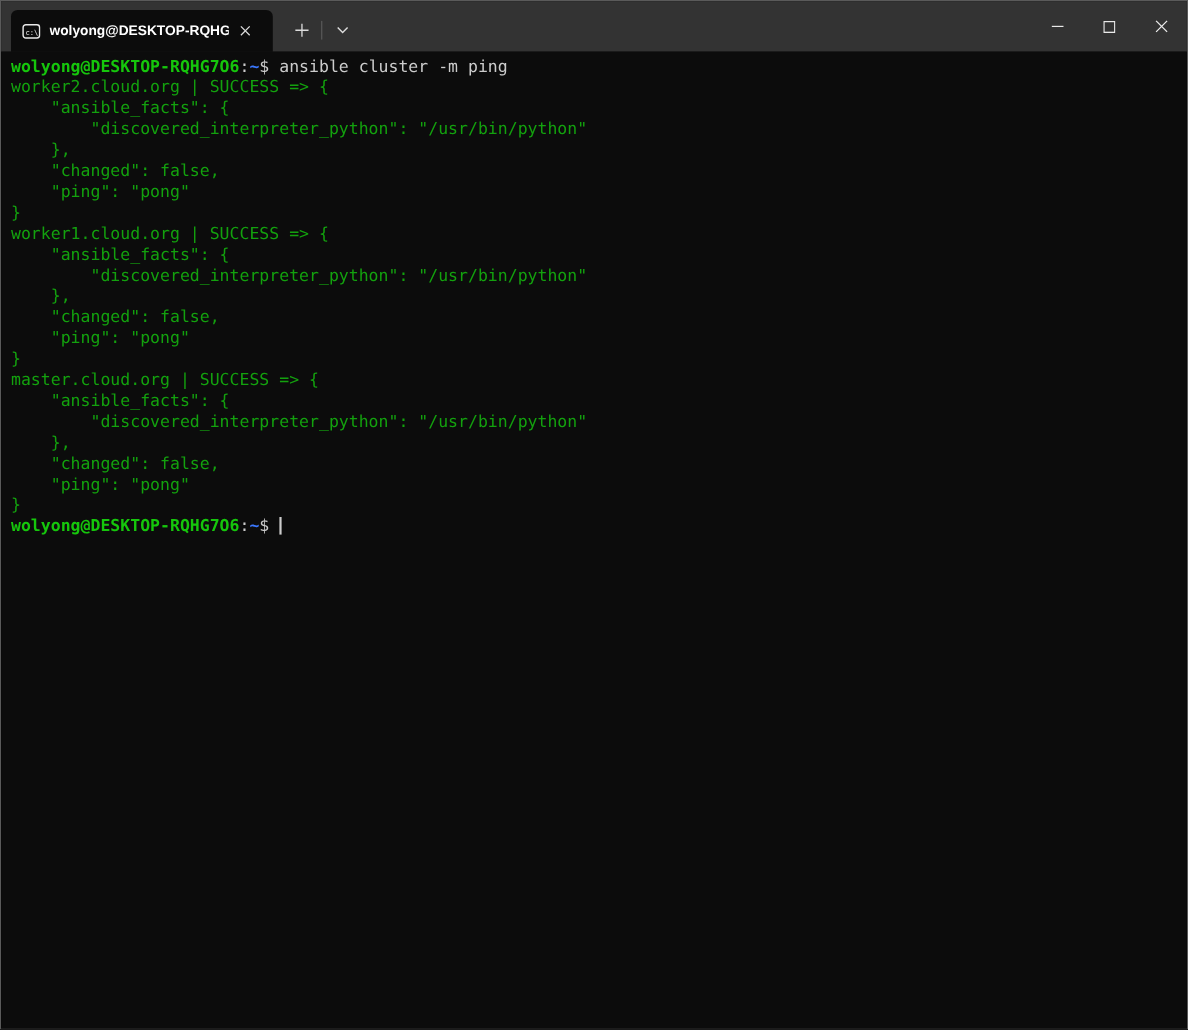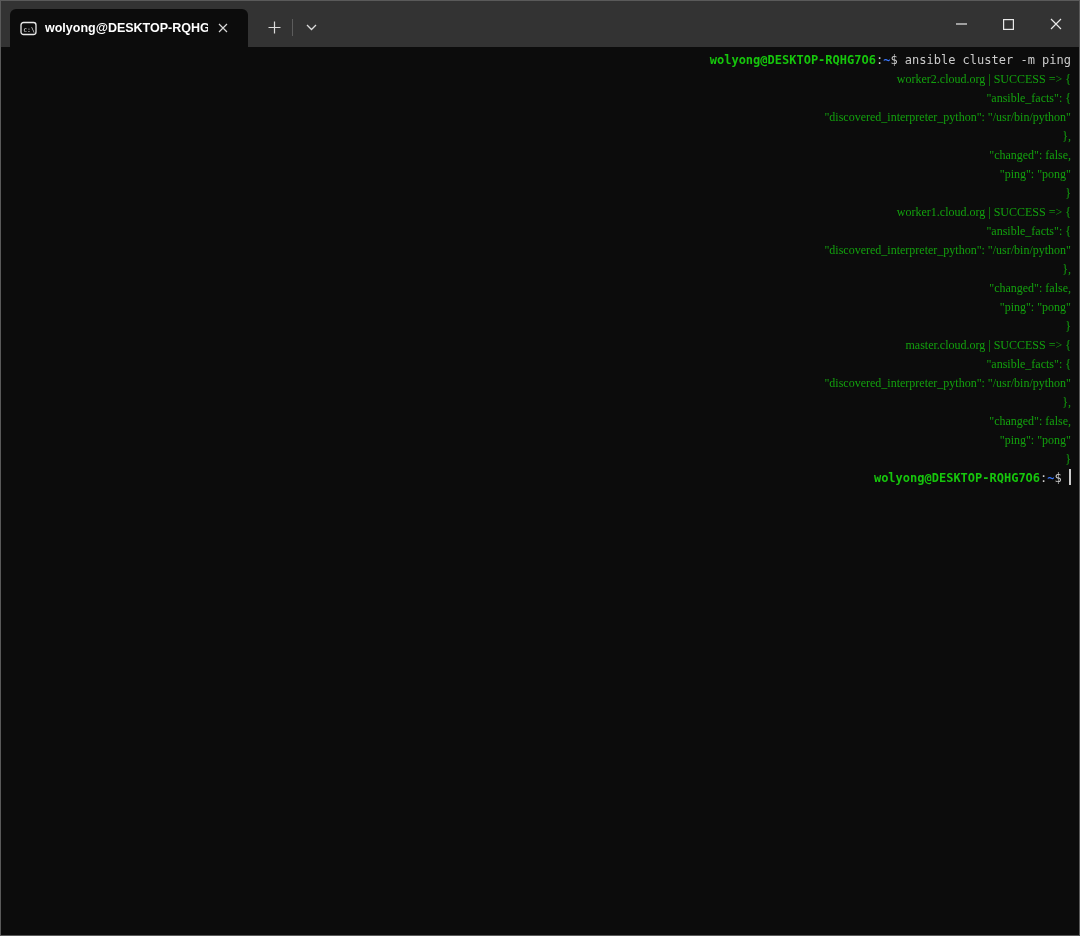--- a/index.html
+++ b/index.html
@@ -53,28 +53,27 @@
     background: transparent; border: none;
     display: flex; align-items: center; justify-content: center;
     cursor: default;
   }
   
   .terminal {
     flex: 1 1 auto;
     background: var(--terminal-bg);
     padding: 4px 8px 0 9px;
     font-family: "DejaVu Sans Mono", "Liberation Mono", monospace;
-    font-size: 12px; line-height: 19px;
+    font-size: 15px; line-height: 19px;
     white-space: pre;
     overflow: hidden;
-    text-align: right;
   }
   .line { height: 19px; }
   .seg-prompt { color: var(--prompt-green); font-weight: bold; }
-  .seg-out    { color: var(--output-green); font-family: Liberation Serif, serif; }
+  .seg-out    { color: var(--output-green); }
   .seg-path   { color: var(--path-blue); font-weight: bold; }
   .seg-fg     { color: var(--foreground); }
   .cursor {
     display: inline-block;
     width: 2px; height: 16px;
     background: var(--foreground);
     vertical-align: -3px;
   }
   svg { display: block; }
 </style>

